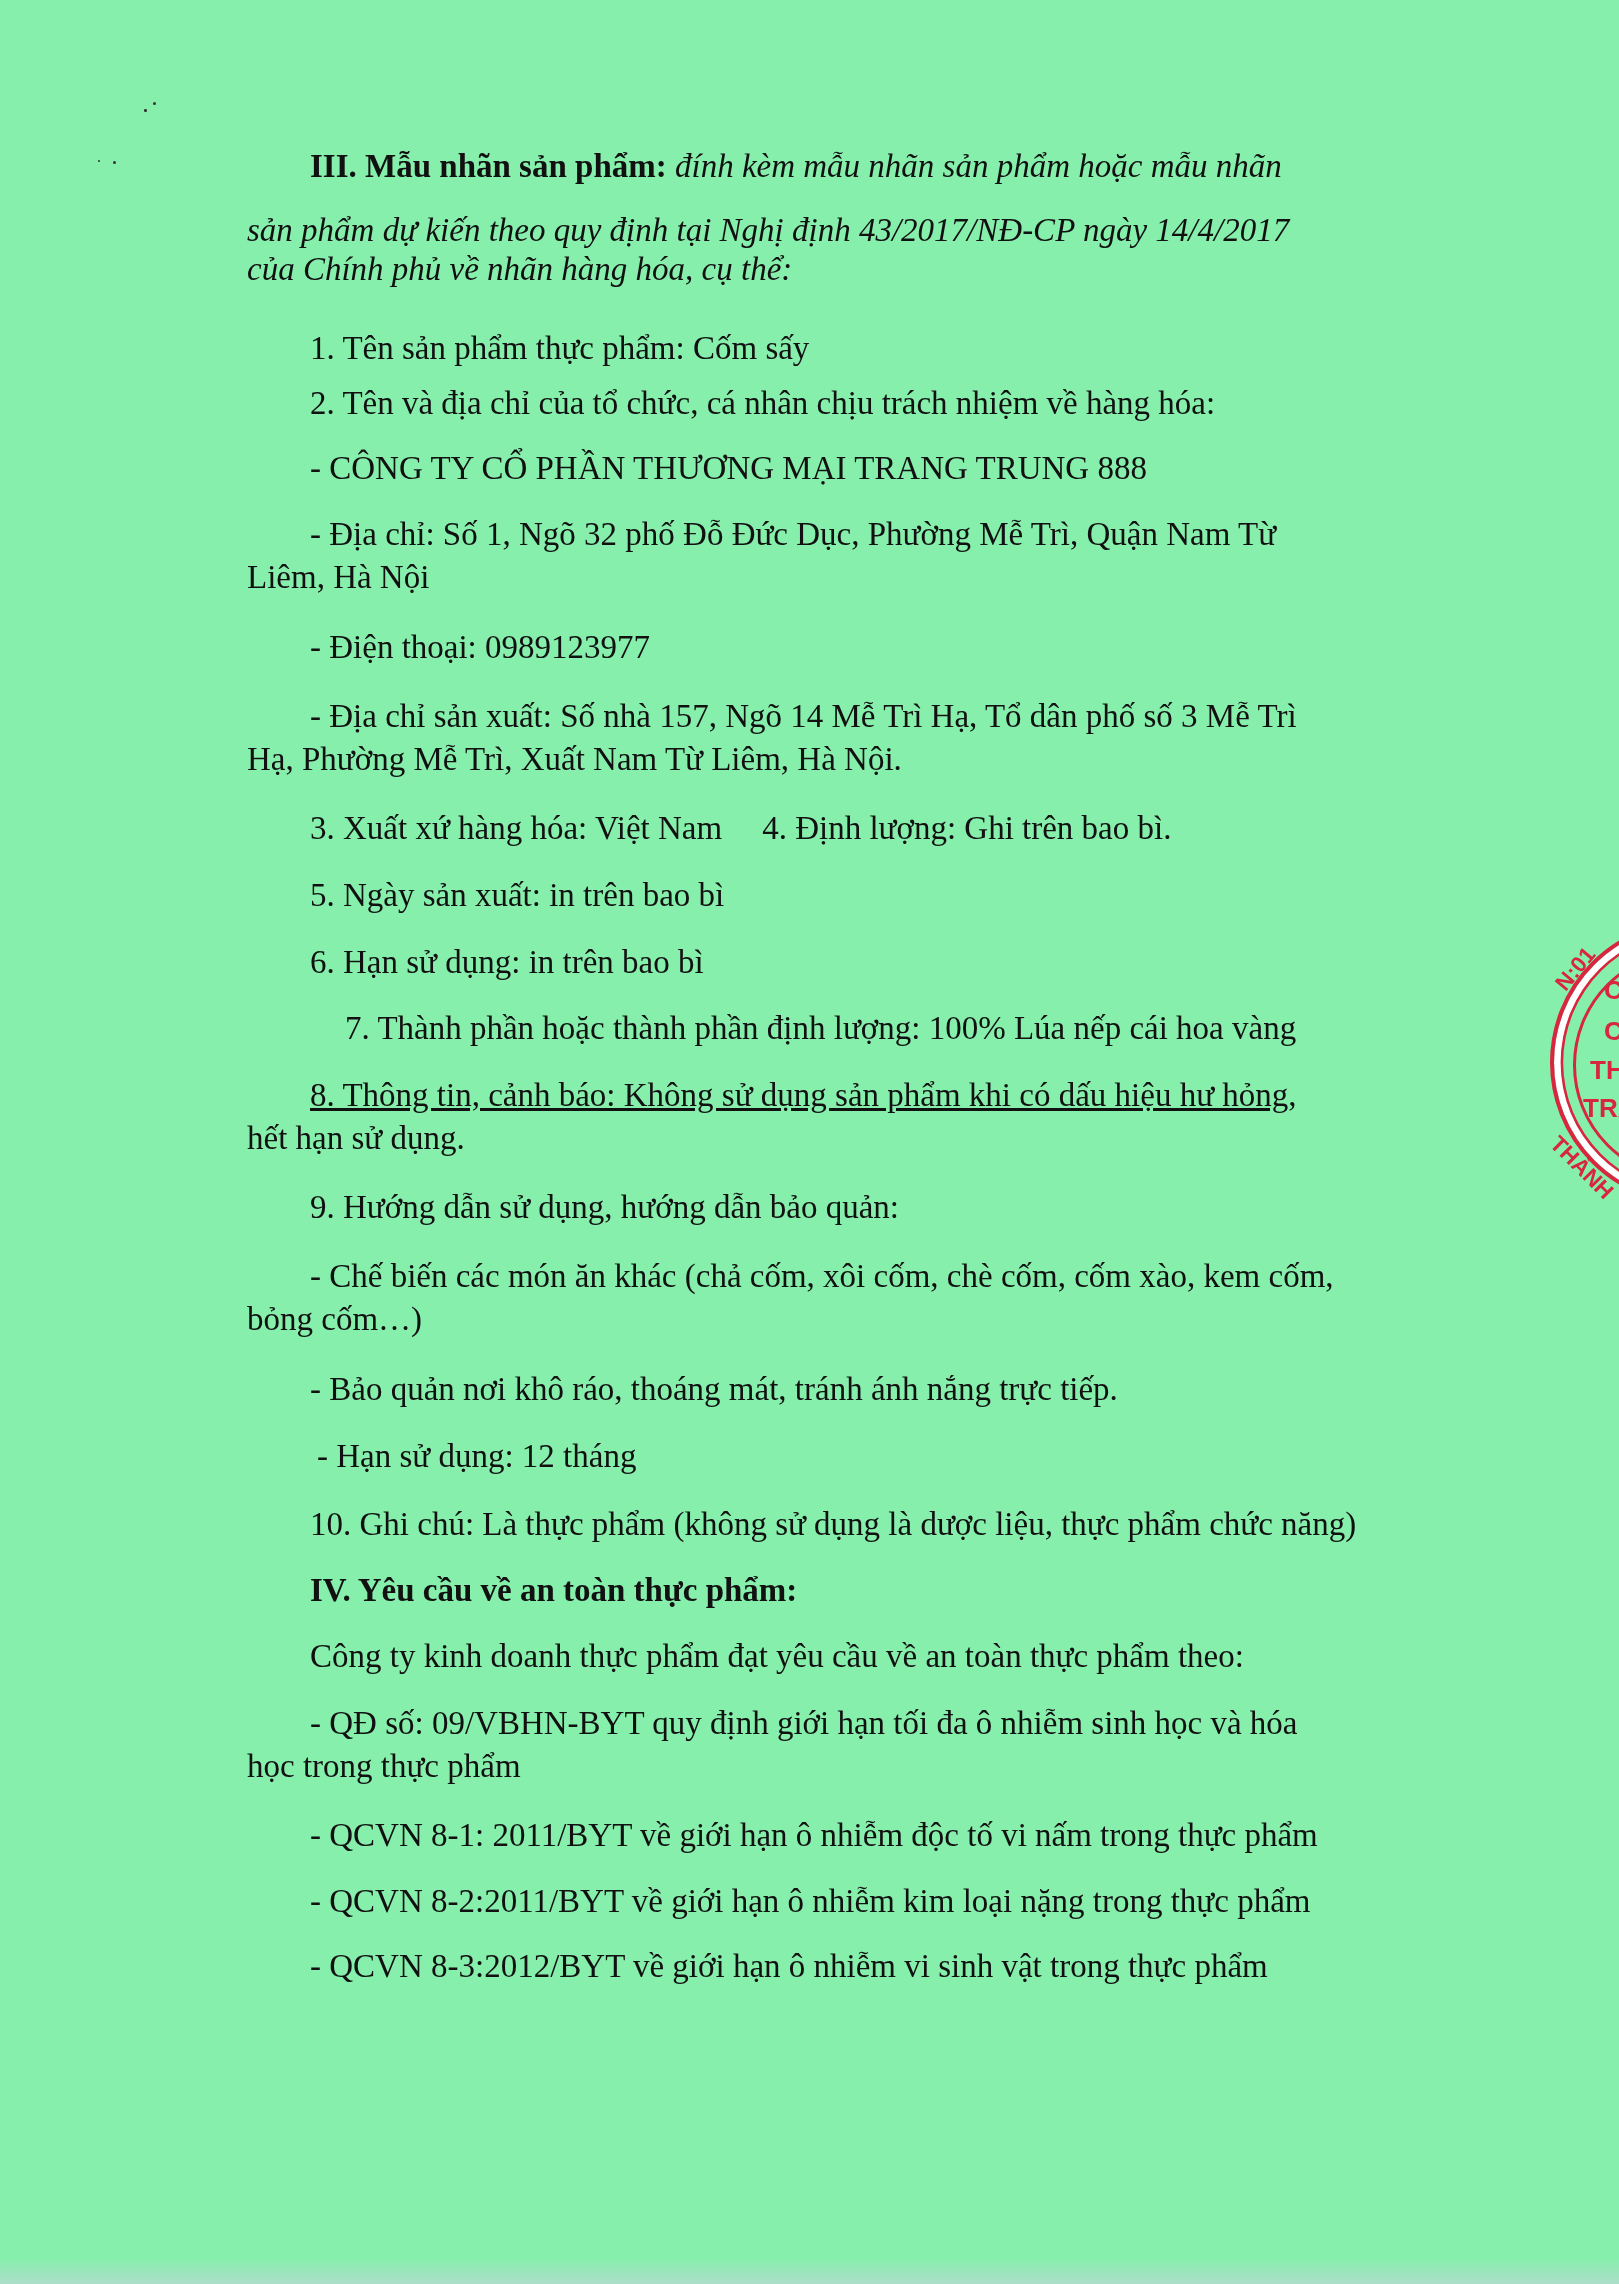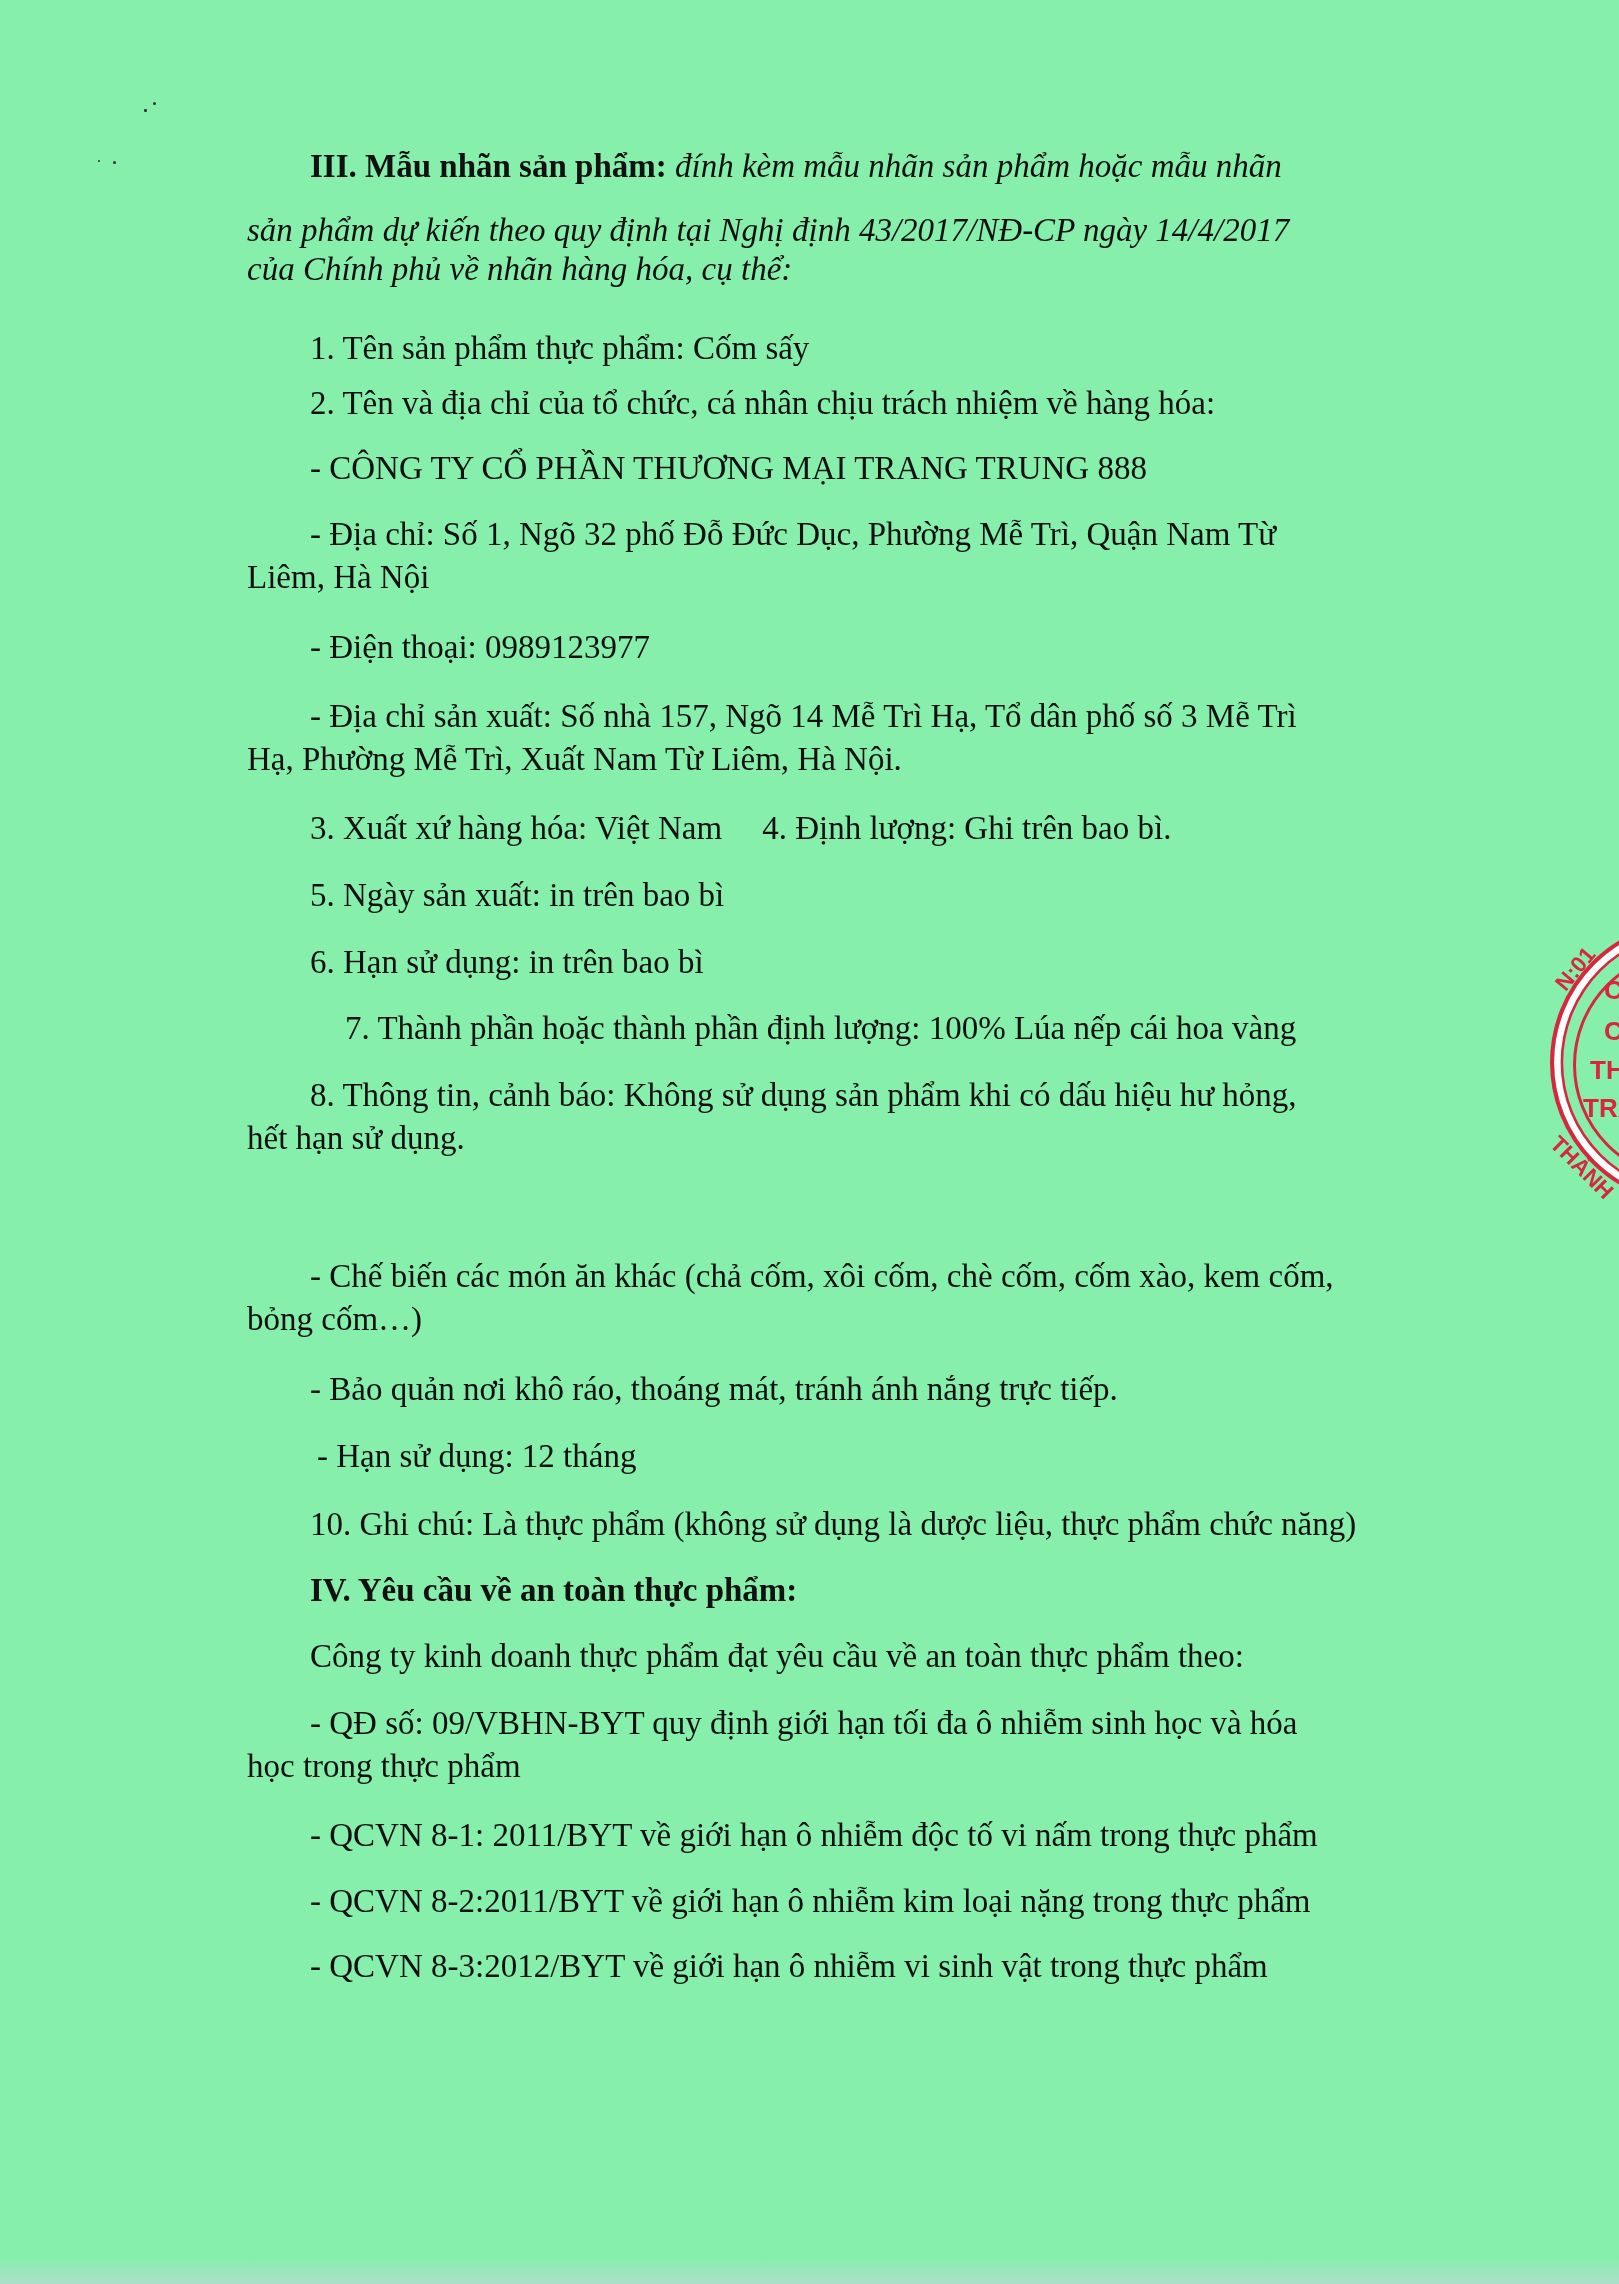--- a/index.html
+++ b/index.html
@@ -121,22 +121,23 @@
   <div class="line flush" style="top:557px;">Liêm, Hà Nội</div>
   <div class="line indent" style="top:627px;">- Điện thoại: 0989123977</div>
   <div class="line indent" style="top:696px;">- Địa chỉ sản xuất: Số nhà 157, Ngõ 14 Mễ Trì Hạ, Tổ dân phố số 3 Mễ Trì</div>
   <div class="line flush" style="top:739px;">Hạ, Phường Mễ Trì, Xuất Nam Từ Liêm, Hà Nội.</div>
   <div class="line indent" style="top:808px;">
     <span>3. Xuất xứ hàng hóa: Việt Nam</span><span class="gap"></span><span>4. Định lượng: Ghi trên bao bì.</span>
   </div>
   <div class="line indent" style="top:875px;">5. Ngày sản xuất: in trên bao bì</div>
   <div class="line indent" style="top:942px;">6. Hạn sử dụng: in trên bao bì</div>
   <div class="line indent" style="top:1008px;margin-left:35px;">7. Thành phần hoặc thành phần định lượng: 100% Lúa nếp cái hoa vàng</div>
-  <div class="line indent" style="top:1075px;">8. Thông tin, cảnh báo: Không sử dụng sản phẩm khi có dấu hiệu hư hỏng,</div>
+  <div class="line indent" style="top:1075px;text-decoration:underline;">8. Thông tin, cảnh báo: Không sử dụng sản phẩm khi có dấu hiệu hư hỏng,</div>
   <div class="line flush" style="top:1118px;">hết hạn sử dụng.</div>
+  <div class="line indent" style="top:1187px;">9. Hướng dẫn sử dụng, hướng dẫn bảo quản:</div>
   <div class="line indent" style="top:1256px;">- Chế biến các món ăn khác (chả cốm, xôi cốm, chè cốm, cốm xào, kem cốm,</div>
   <div class="line flush" style="top:1299px;">bỏng cốm…)</div>
   <div class="line indent" style="top:1369px;">- Bảo quản nơi khô ráo, thoáng mát, tránh ánh nắng trực tiếp.</div>
   <div class="line indent" style="top:1436px;margin-left:7px;">- Hạn sử dụng: 12 tháng</div>
   <div class="line indent" style="top:1504px;">10. Ghi chú: Là thực phẩm (không sử dụng là dược liệu, thực phẩm chức năng)</div>
 
   <div class="line indent bold" style="top:1570px;">IV. Yêu cầu về an toàn thực phẩm:</div>
   <div class="line indent" style="top:1636px;">Công ty kinh doanh thực phẩm đạt yêu cầu về an toàn thực phẩm theo:</div>
   <div class="line indent" style="top:1703px;">- QĐ số: 09/VBHN-BYT quy định giới hạn tối đa ô nhiễm sinh học và hóa</div>
   <div class="line flush" style="top:1746px;">học trong  thực phẩm</div>

